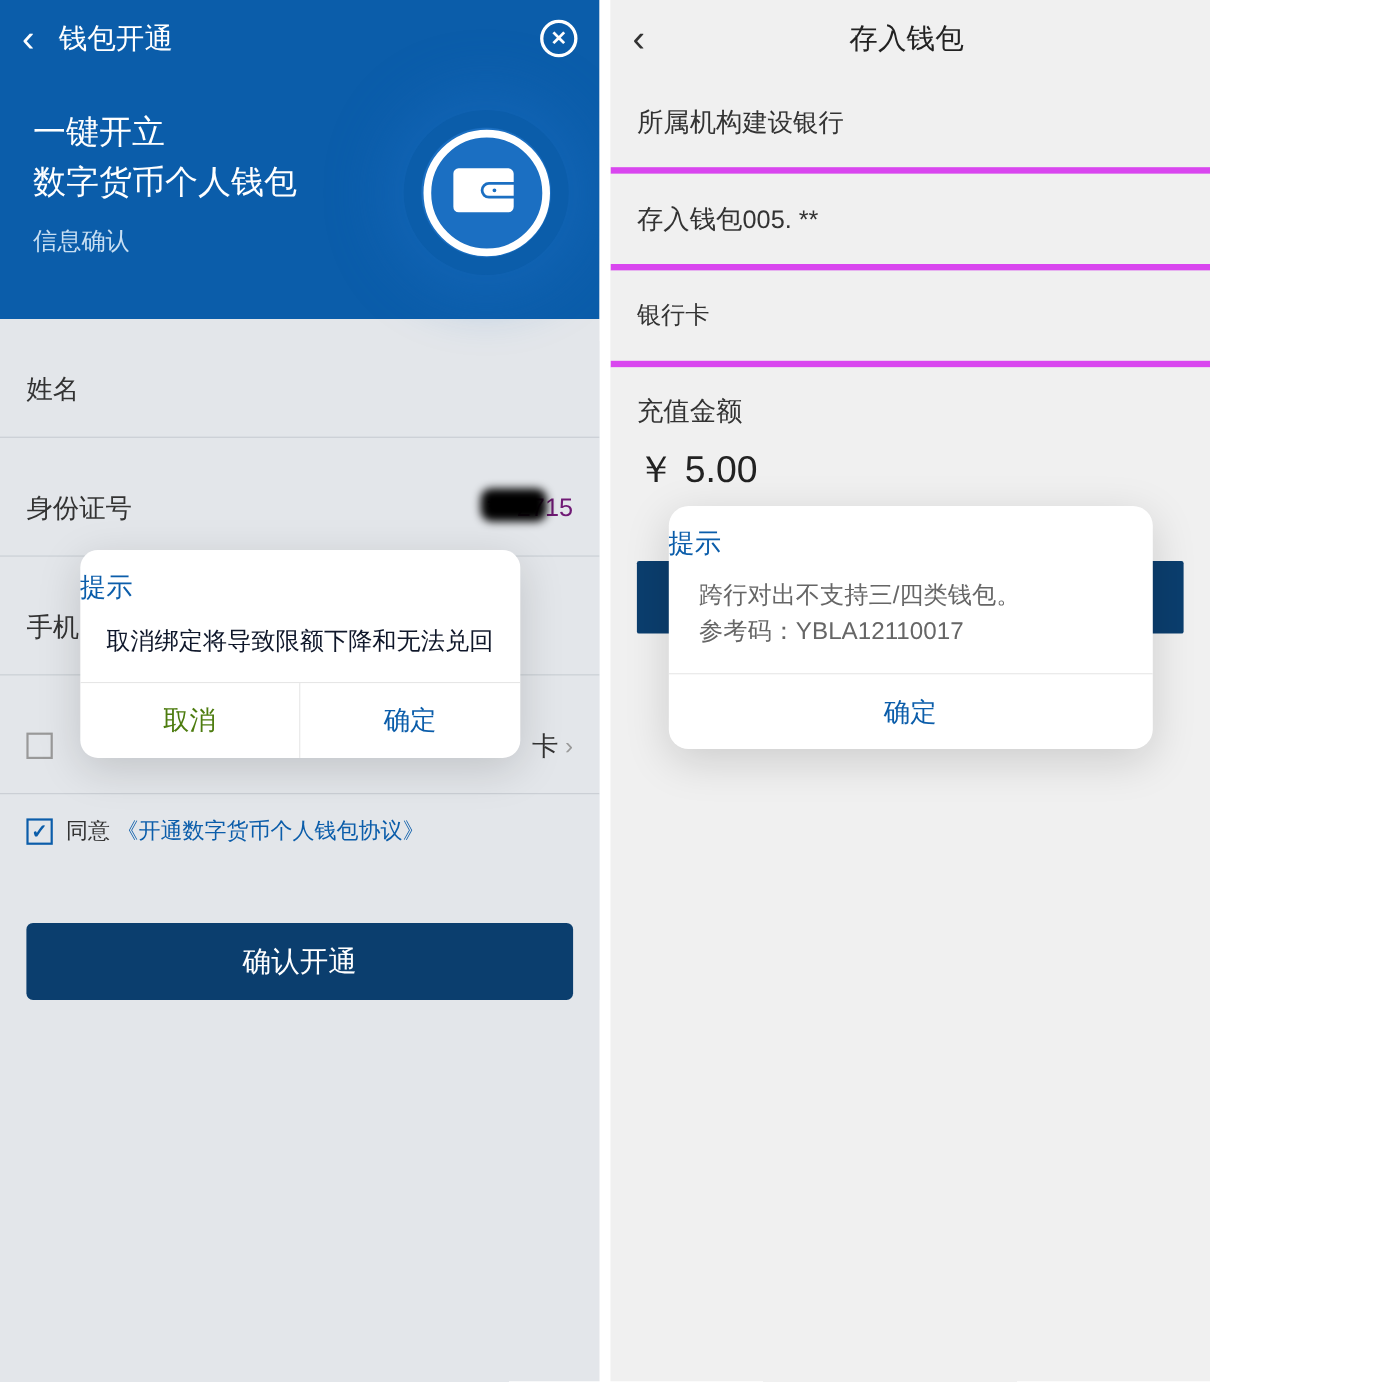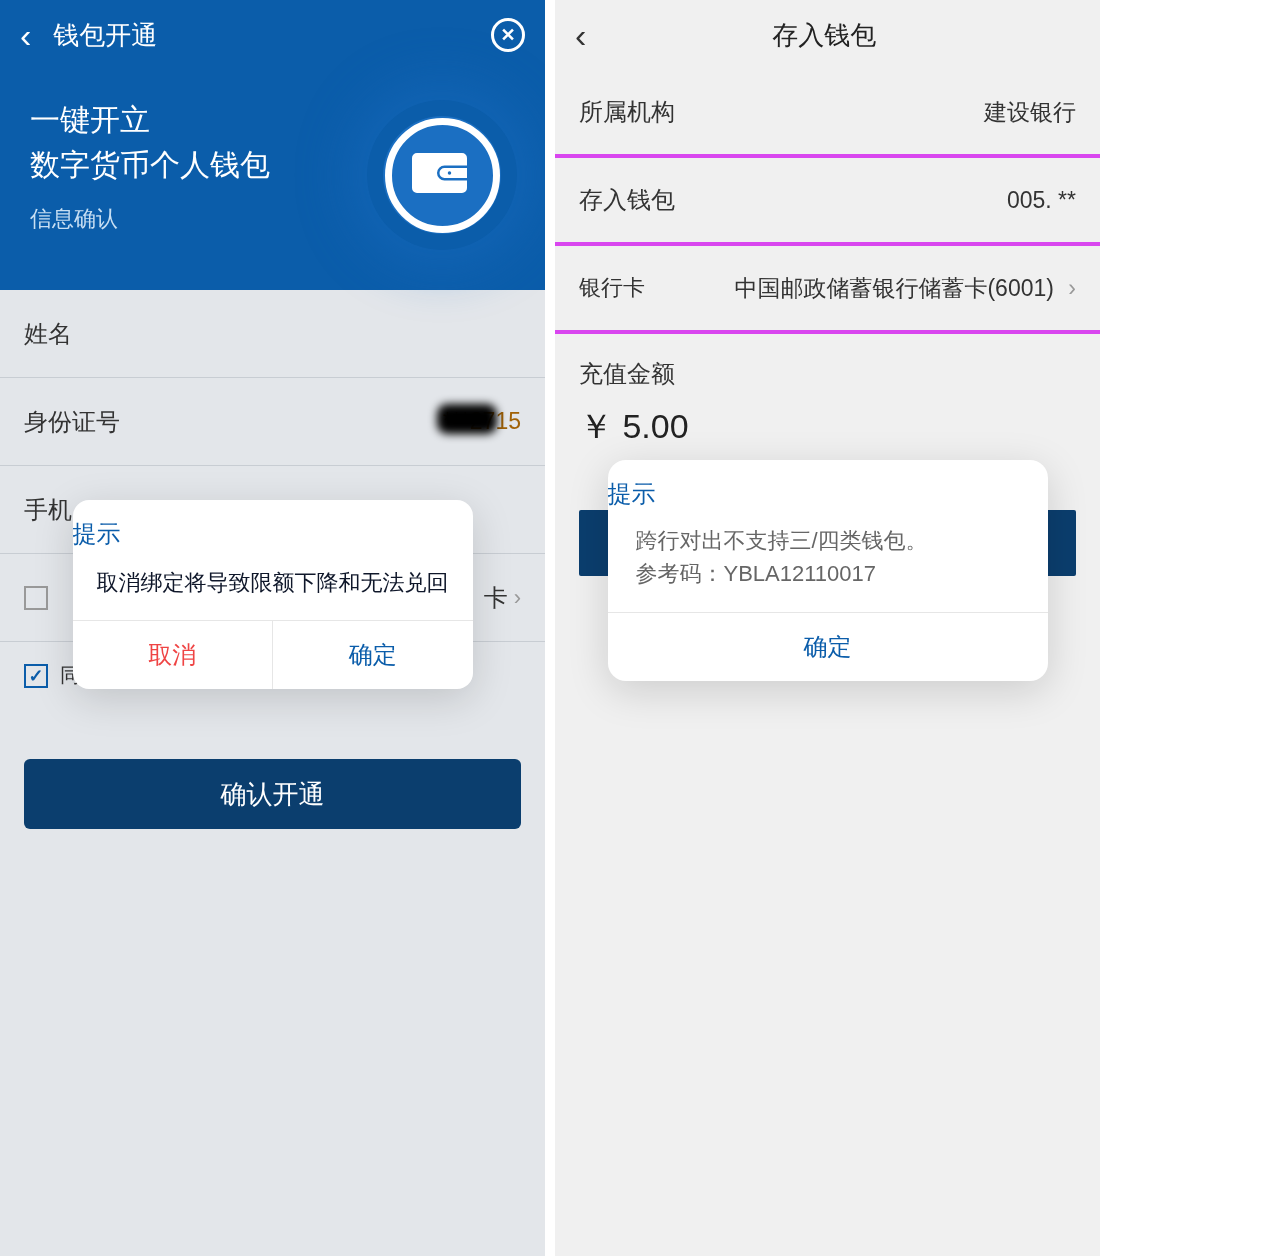--- a/index.html
+++ b/index.html
@@ -17,52 +17,52 @@
 
 .hero { background: #0b5daa; padding: 30px 30px 40px 30px; color: #fff; position: relative; height: 220px; }
 .hero-line1 { font-size: 30px; font-weight: 400; }
 .hero-line2 { font-size: 30px; font-weight: 400; margin-top: 4px; }
 .hero-sub { font-size: 22px; margin-top: 18px; color: #c8dff3; }
 .wallet-circle { position: absolute; right: 28px; top: 30px; width: 150px; height: 150px; border-radius: 50%; background: radial-gradient(circle,#1b6fc2 0%,#1b6fc2 55%, rgba(27,111,194,0) 56%); display:flex; align-items:center; justify-content:center; box-shadow: 0 0 50px 20px rgba(27,111,194,0.4);}
 .wallet-ring { width: 115px; height: 115px; border: 7px solid #fff; border-radius: 50%; display:flex; align-items:center; justify-content:center; }
 .wallet-svg { width: 60px; height: 55px; }
 
 .form { background: #e3e6ea; padding: 0; }
-.form-row { height: 88px; border-bottom: 1px solid #c8cdd3; display: flex; align-items: center; padding: 0 24px; font-size: 24px; color: #333; justify-content: space-between; }
-.form-value { color: #a16207; font-size: 23px; }
+.form-row { height: 88px; border-bottom: 1px solid #c8cdd3; display: flex; align-items: center; padding: 0 24px; font-size: 24px; color: #333; justify-content: space-between; margin-top: 20px; }
+.form-value { color: #701a75; font-size: 23px; }
 .value-redact { position:relative; }
 .value-redact::after { content:""; position:absolute; left:-6px; top:-4px; width:60px; height:30px; background:#000; filter: blur(4px); border-radius:10px; }
 .form-row-card { position:relative; }
 .card-chevron { color:#999; font-size:22px; margin-left:6px; }
 .checkbox-row { display:flex; align-items:center; padding: 20px 24px; font-size:20px; color:#333; }
 .chk { width:24px; height:24px; border:2px solid #0b5daa; margin-right:12px; display:flex; align-items:center; justify-content:center; color:#0b5daa; font-size:18px; font-weight:bold; }
 .agree-link { color:#0b5daa; margin-left:6px; }
 
 .big-btn { margin: 50px 24px 0 24px; height: 70px; background:#0b3e6e; border-radius:6px; color:#fff; font-size:26px; display:flex; align-items:center; justify-content:center; }
 
 
 .header-plain { height: 70px; background: #f0f0f0; display:flex; align-items:center; padding: 0 20px; color:#222; }
 .back-chevron2 { font-size: 34px; color:#333; margin-right:22px; }
 .header-title2 { font-size: 26px; flex:1; text-align:center; color:#222; margin-left:-40px; }
-.info-row { height: 88px; border-bottom: 4px solid #d946ef; background:#f0f0f0; display:flex; align-items:center; padding: 0 24px; font-size:24px; color:#333; justify-content:space-between; }
+.info-row { height: 88px; border-bottom: 6px solid #d946ef; background:#f0f0f0; display:flex; align-items:center; padding: 0 24px; font-size:24px; color:#333; }
 .info-row .val { color:#333; font-size:23px; }
 .bankcard-row { font-size:22px; }
 .bankcard-row .chev { color:#999; margin-left:8px; }
 .amount-label { padding: 24px 24px 14px 24px; font-size:24px; color:#333; background:#f0f0f0; border-bottom:0; }
 .amount-value { padding: 0 24px 30px 24px; font-size:34px; color:#222; background:#f0f0f0; }
 .submit-btn-r { margin: 30px 24px 0 24px; height:66px; background:#0b3e6e; border-radius:2px; }
 
 
 .dialog { position:absolute; left:50%; transform:translateX(-50%); background:#fff; border-radius:16px; box-shadow: 0 10px 40px rgba(0,0,0,.15); overflow:hidden; }
 .dialog .d-title { color:#0b5daa; font-size:24px; padding: 18px 0 10px; }
 .dialog .d-body { text-align:center; color:#0f172a; font-size:22px; padding: 8px 24px 22px; }
 .dialog .d-body2 { text-align:left; color:#666; font-size:22px; padding: 4px 28px 22px; line-height:1.5; }
 .dialog .d-actions { display:flex; border-top:1px solid #e6e6e6; }
 .dialog .d-btn { flex:1; text-align:center; padding:18px 0; font-size:24px; }
-.dialog .d-btn-cancel { color:#ef4444; border-right:1px solid #e6e6e6; }
+.dialog .d-btn-cancel { color:#4d7c0f; border-right:1px solid #e6e6e6; }
 .dialog .d-btn-ok { color:#0b5daa; }
 .dialog-left { width: 400px; top: 500px; }
 .dialog-right { width: 440px; top: 460px; border-radius:18px; }
 
 
 </style>
 </head>
 <body>
 
 <div class="phone phone-left">
@@ -133,24 +133,20 @@
   <div class="info-row">
     <span>所属机构</span>
     <span class="val">建设银行</span>
   </div>
   <div class="info-row">
     <span>存入钱包</span>
     <span class="val">005. **</span>
   </div>
   <div class="info-row bankcard-row">
     <span>银行卡</span>
-    <span class="val">
-      <span>中国邮政储蓄银行储蓄卡(6001)</span>
-      <span class="chev">›</span>
-    </span>
   </div>
 
   <div class="amount-label">充值金额</div>
   <div class="amount-value">￥ 5.00</div>
 
   <div class="submit-btn-r"></div>
 
   <div class="dialog dialog-right">
     <div class="d-title">提示</div>
     <div class="d-body2">

